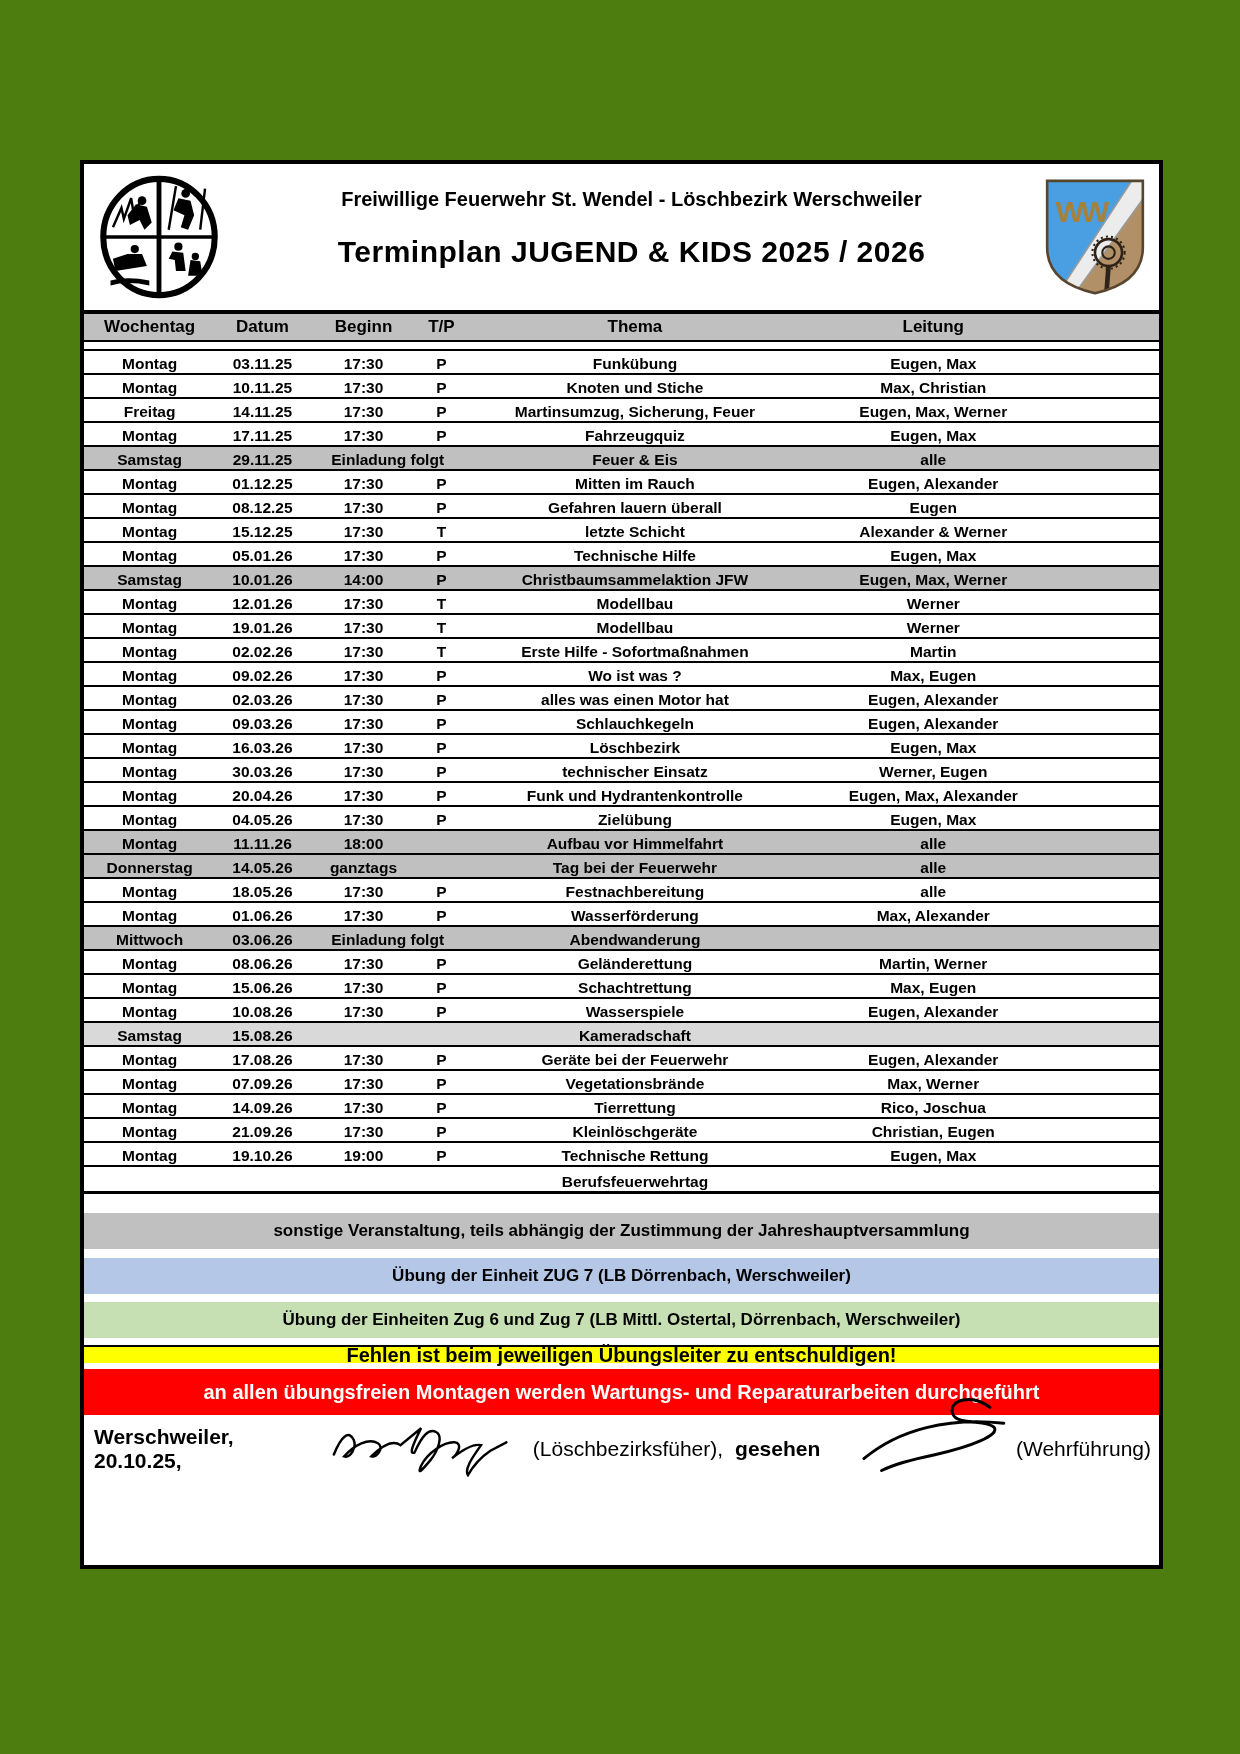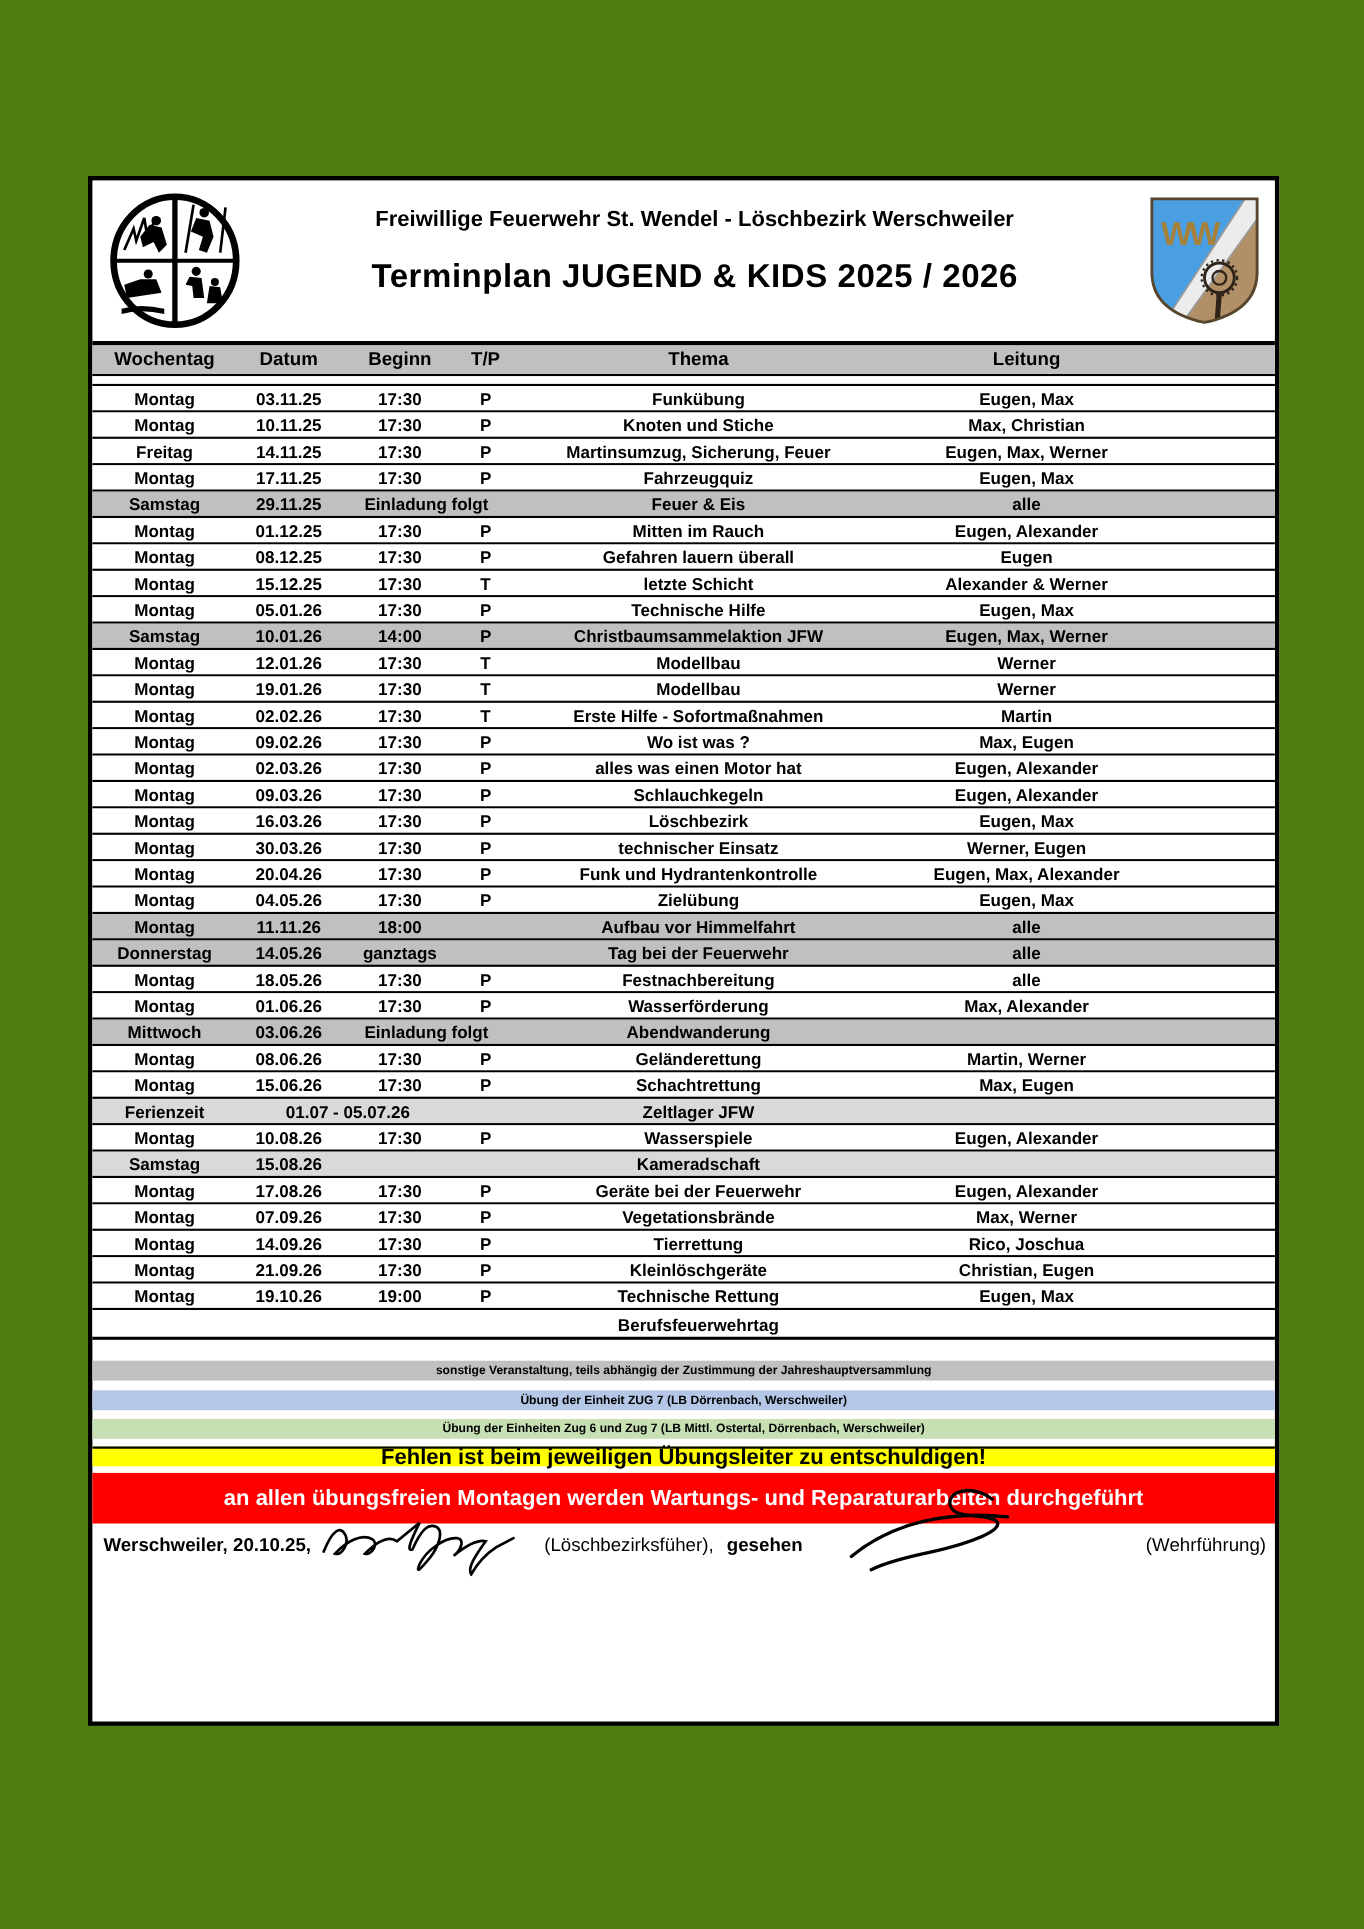--- a/index.html
+++ b/index.html
@@ -33,31 +33,31 @@
   .trow:last-child { border-bottom:none; }
   .bg-white { background:#fff; } .bg-gray { background:#c0c0c0; } .bg-lightgray { background:#d9d9d9; }
   .c { text-align:center; overflow:visible; }
   .c-day { width:12.2%; } .c-date { width:8.8%; } .c-begin { width:10%; } .c-tp { width:4.5%; }
   .c-begintp { width:14.5%; } .c-datebegin { width:18.8%; }
   .c-thema { width:31.5%; } .c-leit { width:24%; } .c-pad { width:9%; }
   
   .legend { margin-top:19px; }
   .band {
     display:flex; align-items:center; justify-content:center;
-    height:18px; font-size:11px; font-weight:bold;
+    height:36px; font-size:17px; font-weight:bold;
   }
   .band-gray { background:#c0c0c0; margin-bottom:9px; }
   .band-blue { background:#b4c7e7; margin-bottom:8px; }
   .band-green { background:#c6e0b4; margin-bottom:7px; }
   .band-yellow { background:#ffff00; height:18px; font-size:20px; border-top:2px solid #000; margin-bottom:6px; }
   .band-red { background:#ff0000; color:#fff; height:46px; font-size:20px; }
   
   .footer {
     display:flex; align-items:center; padding:10px 8px 0 10px;
-    font-size:17px; position:relative;
+    font-size:21px; position:relative;
   }
   .bold { font-weight:bold; }
   .sig1 { width:200px; height:60px; margin:-26px 6px -22px 6px; }
   .sig2 { width:160px; height:84px; margin:-52px 4px -24px 34px; }
   .role2 { margin-left:auto; }
 </style>
 </head>
 <body>
 
 <div class="page">
@@ -357,28 +357,20 @@
           </div>
           <div class="trow bg-white">
             <div class="c c-day">Montag</div>
             <div class="c c-date">15.06.26</div>
             <div class="c c-begin">17:30</div>
             <div class="c c-tp">P</div>
             <div class="c c-thema">Schachtrettung</div>
             <div class="c c-leit">Max, Eugen</div>
             <div class="c c-pad"></div>
           </div>
-          <div class="trow bg-lightgray">
-            <div class="c c-day">Ferienzeit</div>
-            <div class="c c-datebegin">01.07 - 05.07.26</div>
-            <div class="c c-tp"></div>
-            <div class="c c-thema">Zeltlager JFW</div>
-            <div class="c c-leit"></div>
-            <div class="c c-pad"></div>
-          </div>
           <div class="trow bg-white">
             <div class="c c-day">Montag</div>
             <div class="c c-date">10.08.26</div>
             <div class="c c-begin">17:30</div>
             <div class="c c-tp">P</div>
             <div class="c c-thema">Wasserspiele</div>
             <div class="c c-leit">Eugen, Alexander</div>
             <div class="c c-pad"></div>
           </div>
           <div class="trow bg-lightgray">

